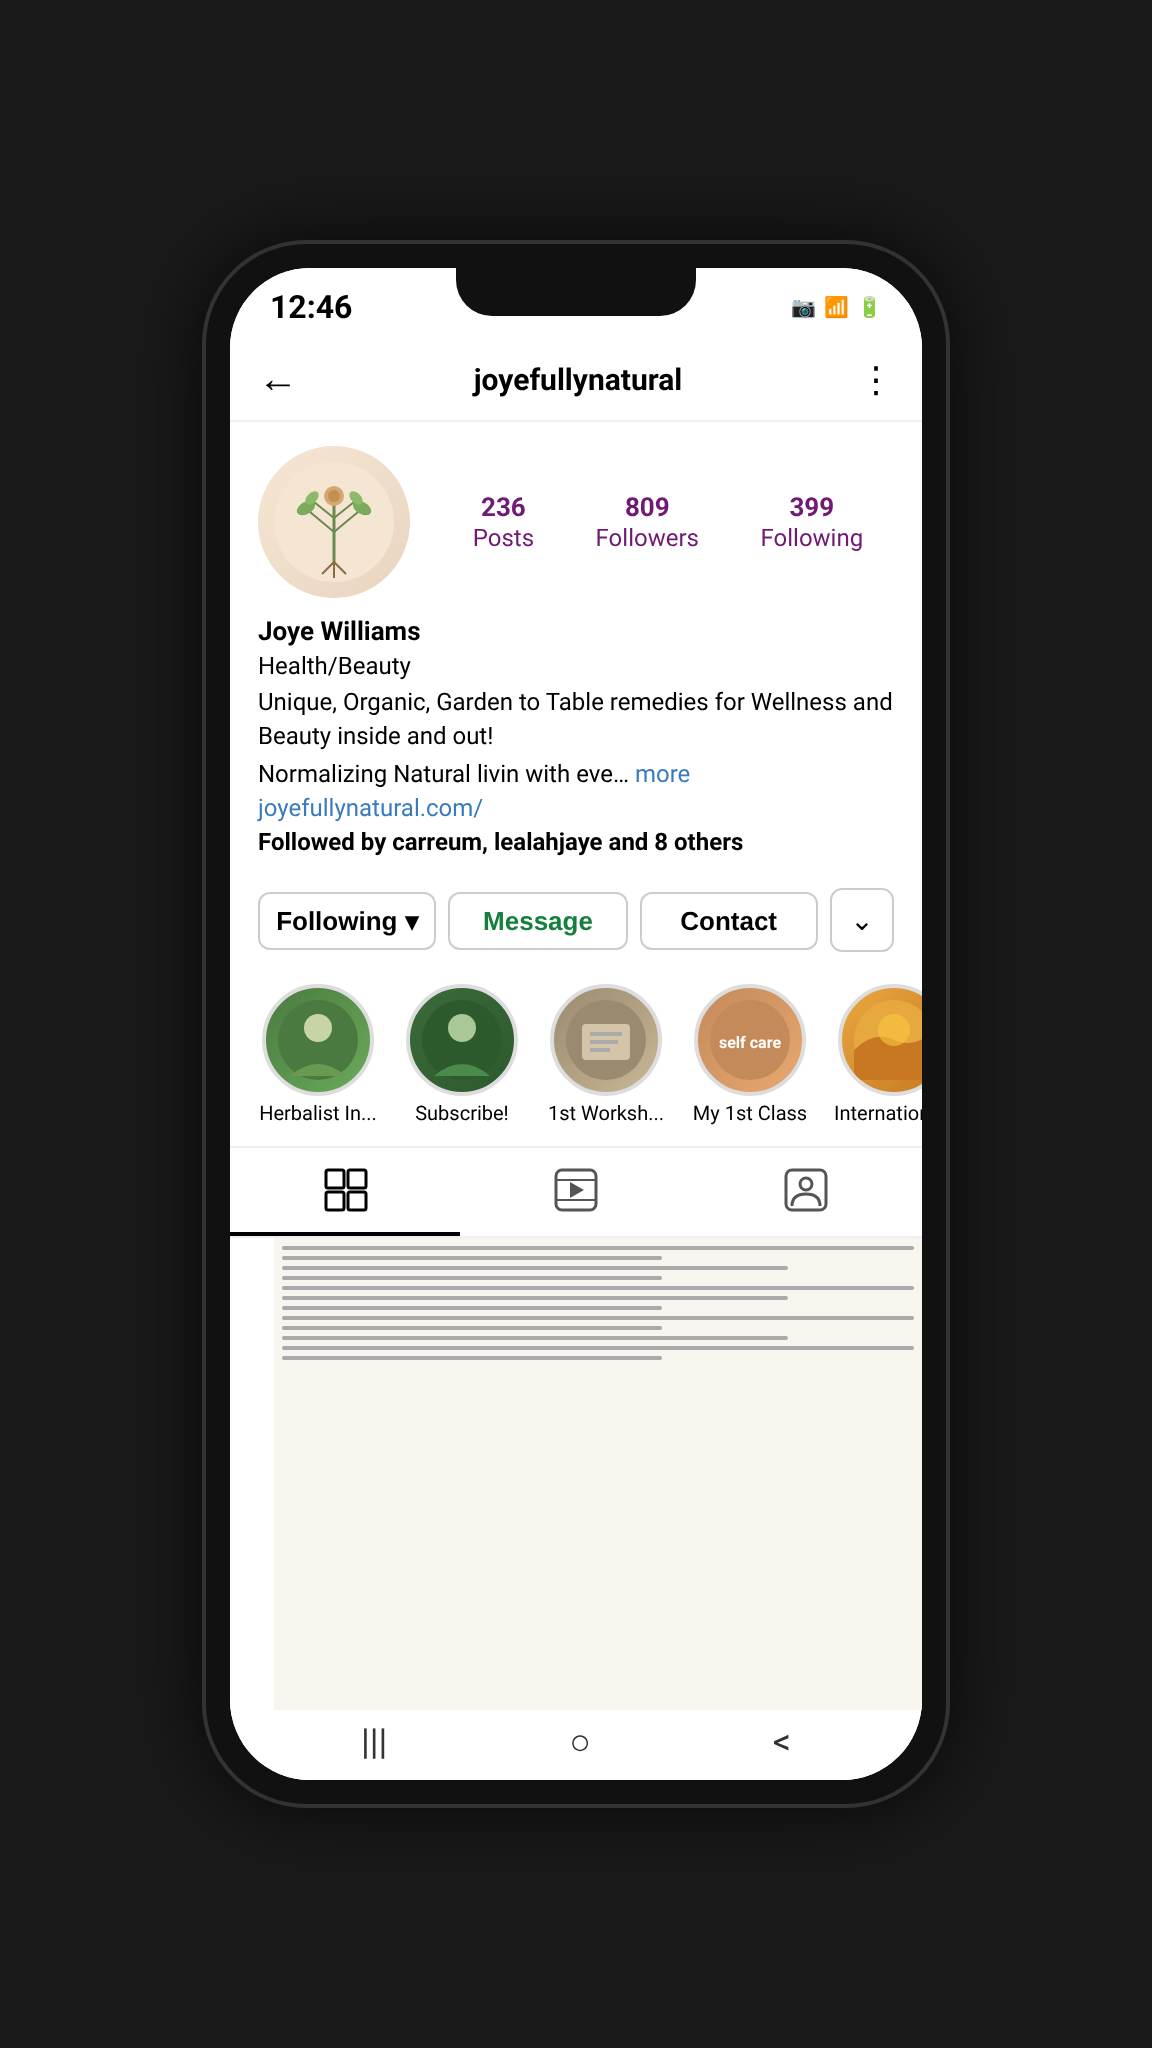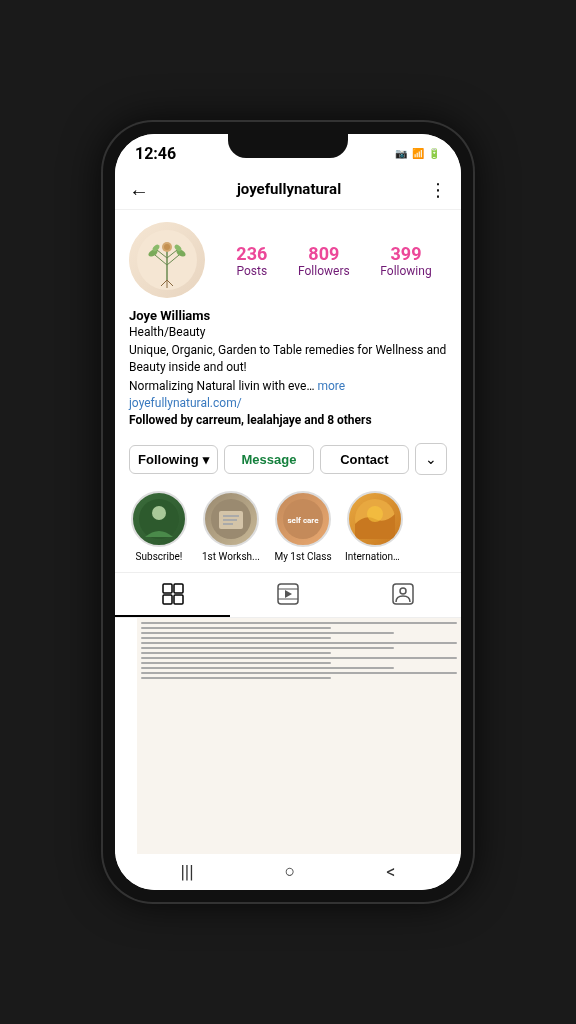--- a/index.html
+++ b/index.html
@@ -151,23 +151,23 @@
       text-align: center;
     }
 
     .stat-item {
       display: flex;
       flex-direction: column;
       align-items: center;
     }
 
     .stat-number {
-      font-size: 18px;
+      font-size: 13px;
       font-weight: 700;
-      color: #ec4899;
+      color: #701a75;
     }
 
     .stat-label {
       font-size: 12px;
       color: #701a75;
     }
 
     
     .bio-name {
       font-size: 13px;
@@ -511,20 +511,30 @@
           <span>▾</span>
         </button>
         <button class="btn-message">Message</button>
         <button class="btn-contact">Contact</button>
         <div class="btn-more">
           <span>⌄</span>
         </div>
       </div>
 
       <div class="stories-row">
+        <div class="story-item">
+          <div class="story-circle story-c1">
+            <svg width="40" height="40" viewBox="0 0 40 40">
+                <circle cx="20" cy="20" r="20" fill="#4a7a40"></circle>
+                <circle cx="20" cy="14" r="7" fill="#c8d4a8"></circle>
+                <path d="M6 38 Q20 26 34 38" fill="#6a9a50"></path>
+              </svg>
+          </div>
+          <span class="story-label">Herbalist In...</span>
+        </div>
         <div class="story-item">
           <div class="story-circle story-c2">
             <svg width="40" height="40" viewBox="0 0 40 40">
                 <circle cx="20" cy="20" r="20" fill="#2d5a2d"></circle>
                 <circle cx="20" cy="14" r="7" fill="#a8c898"></circle>
                 <path d="M6 38 Q20 26 34 38" fill="#4a8a4a"></path>
               </svg>
           </div>
           <span class="story-label">Subscribe!</span>
         </div>

